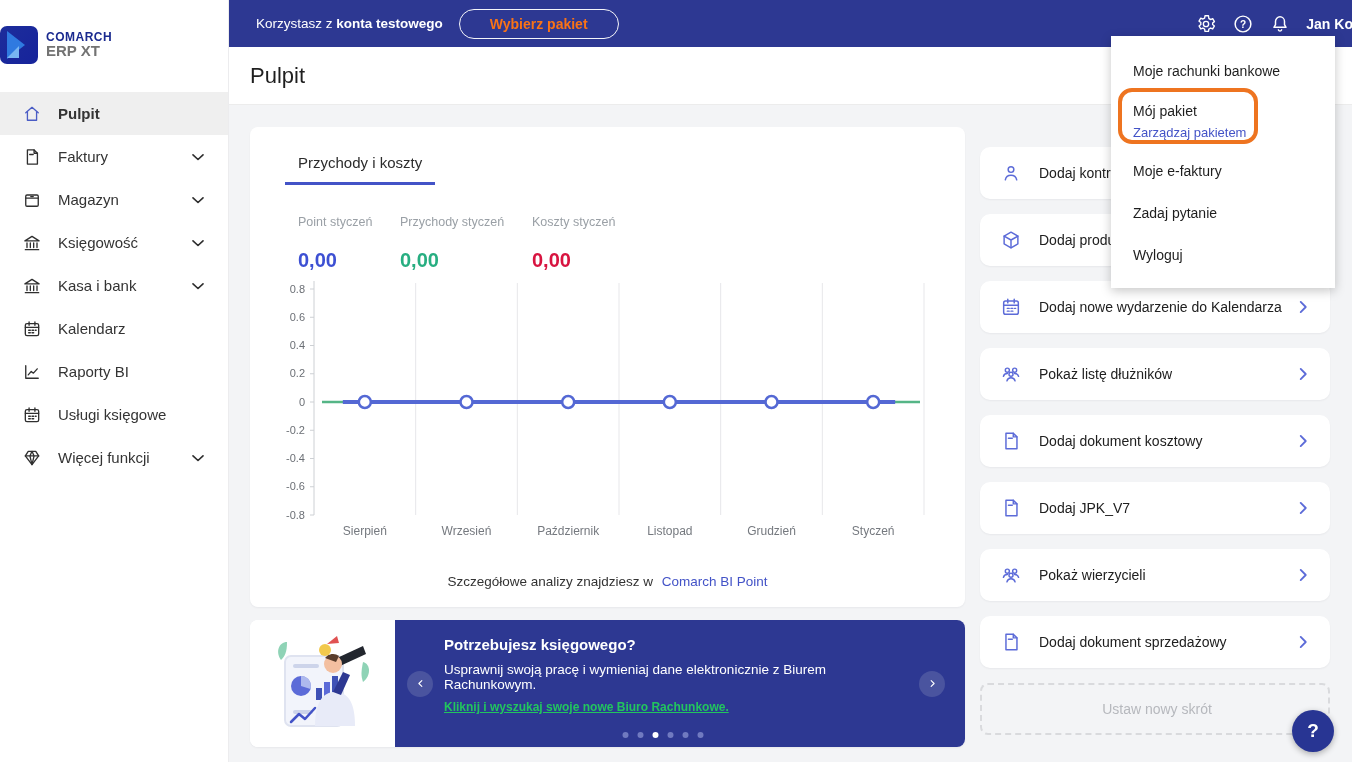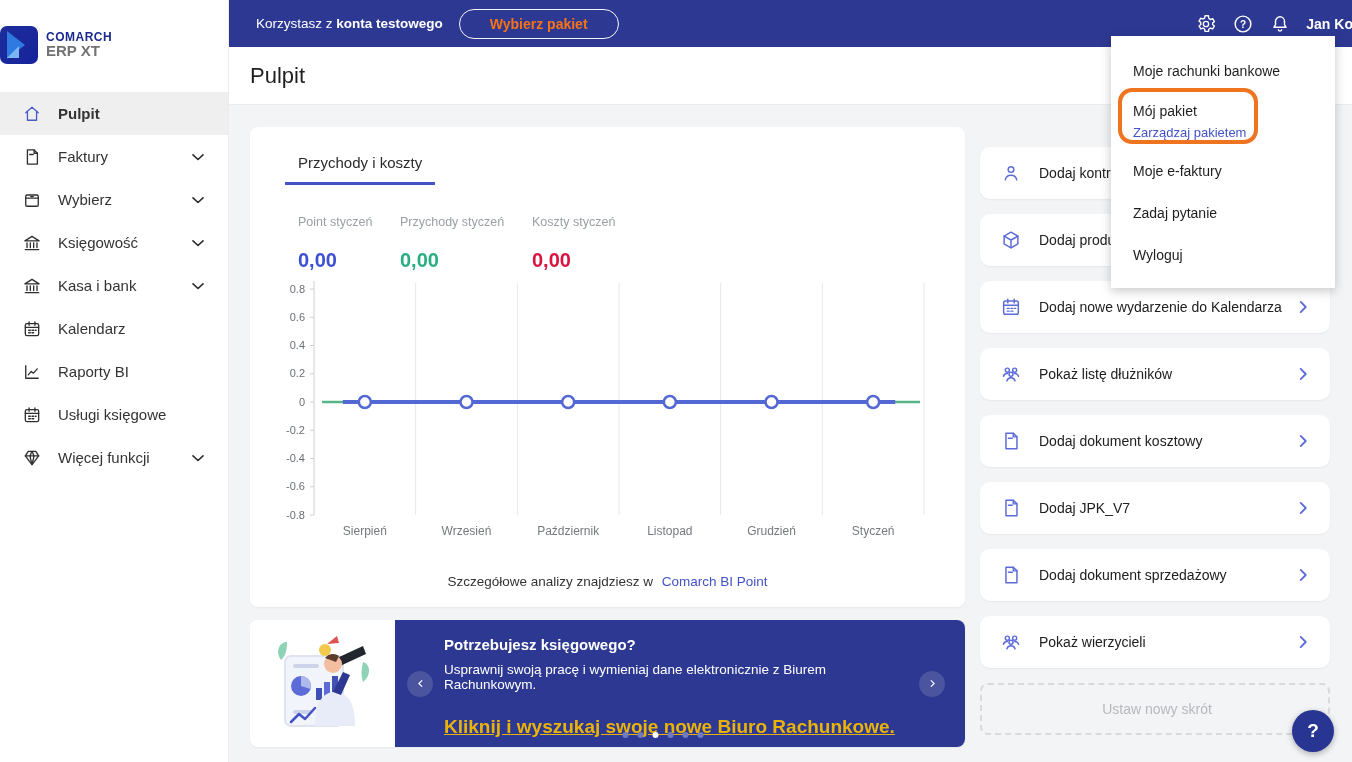--- a/index.html
+++ b/index.html
@@ -56,21 +56,21 @@
   .chart-footer{position:absolute;left:0;bottom:18px;width:100%;text-align:center;font-size:13.5px;color:#333;}
   .chart-footer a{color:#4353c7;text-decoration:none;margin-left:5px;cursor:pointer;}
 
   
   .banner{position:absolute;left:24px;top:620px;width:715px;height:127px;border-radius:8px;overflow:hidden;display:flex;background:#fff;box-shadow:0 1px 2px rgba(20,20,43,.05);}
   .banner-left{width:145px;background:#fff;display:flex;align-items:center;justify-content:center;}
   .banner-right{flex:1;background:#2d3892;position:relative;color:#fff;}
   .banner-copy{position:absolute;left:49px;top:16px;right:60px;}
   .banner-title{font-size:15px;font-weight:700;}
   .banner-line{font-size:13.5px;margin-top:9px;}
-  .banner-link{display:inline-block;font-size:19px;font-weight:700;text-decoration:underline;color:#eab308;margin-top:24px;cursor:pointer;}
+  .banner-link{display:inline-block;font-size:12px;font-weight:700;text-decoration:underline;color:#22c55e;margin-top:8px;cursor:pointer;}
   .car-arrow{position:absolute;top:50%;margin-top:-13px;width:26px;height:26px;border-radius:50%;background:#4a549f;border:none;color:#fff;cursor:pointer;display:flex;align-items:center;justify-content:center;padding:0;}
   .car-arrow.left{left:12px;}
   .car-arrow.right{right:20px;}
   .car-arrow .ic{width:13px;height:13px;}
   .dots{position:absolute;left:47%;bottom:9px;transform:translateX(-50%);display:flex;gap:9px;}
   .dot{width:6px;height:6px;border-radius:50%;background:#707ac0;cursor:pointer;}
   .dot.active{background:#ffffff;}
 
   
   .shortcuts{position:absolute;left:754px;top:147px;width:350px;}
@@ -133,21 +133,21 @@
           </span>
         </div>
         <div class="side-item">
           <span class="ic">
             <svg viewBox="0 0 24 24">
               <rect x="4.5" y="6" width="15" height="13.5" rx="1.5"></rect>
               <path d="M4.5 9.8h15"></path>
               <path d="M10.5 7.9h3"></path>
             </svg>
           </span>
-          <span class="side-label">Wybierz</span>
+          <span class="side-label">Magazyn</span>
           <span class="ic side-chev">
             <svg viewBox="0 0 24 24" style="stroke-width:2">
               <path d="M6 9.5l6 5.5 6-5.5"></path>
             </svg>
           </span>
         </div>
         <div class="side-item">
           <span class="ic">
             <svg viewBox="0 0 24 24">
               <path d="M3.5 9.5 12 4l8.5 5.5Z"></path>
@@ -468,48 +468,48 @@
           <span class="s-text">Dodaj JPK_V7</span>
           <span class="ic s-chev">
             <svg viewBox="0 0 24 24" style="stroke-width:2">
               <path d="M9.5 6.5 15 12l-5.5 5.5"></path>
             </svg>
           </span>
         </div>
         <div class="scard">
           <span class="ic">
             <svg viewBox="0 0 24 24">
-              <path d="M6.5 3.5h8l4 4v13h-12Z"></path>
-              <path d="M14.5 3.5v4h4"></path>
-              <path d="M9.2 9h4.2"></path>
-            </svg>
-          </span>
-          <span class="s-text">Dodaj dokument sprzedażowy</span>
-          <span class="ic s-chev">
-            <svg viewBox="0 0 24 24" style="stroke-width:2">
-              <path d="M9.5 6.5 15 12l-5.5 5.5"></path>
-            </svg>
-          </span>
-        </div>
-        <div class="scard">
-          <span class="ic">
-            <svg viewBox="0 0 24 24">
               <circle cx="8" cy="7.8" r="2.2"></circle>
               <circle cx="16" cy="7.8" r="2.2"></circle>
               <circle cx="12" cy="12.3" r="2.2"></circle>
               <path d="M3.8 14.5c.5-2 1.9-3 4.2-3M20.2 14.5c-.5-2-1.9-3-4.2-3M7.6 19.5c.5-2.2 2.1-3.4 4.4-3.4s3.9 1.2 4.4 3.4"></path>
             </svg>
           </span>
           <span class="s-text">Pokaż wierzycieli</span>
           <span class="ic s-chev">
             <svg viewBox="0 0 24 24" style="stroke-width:2">
               <path d="M9.5 6.5 15 12l-5.5 5.5"></path>
             </svg>
           </span>
         </div>
+        <div class="scard">
+          <span class="ic">
+            <svg viewBox="0 0 24 24">
+              <path d="M6.5 3.5h8l4 4v13h-12Z"></path>
+              <path d="M14.5 3.5v4h4"></path>
+              <path d="M9.2 9h4.2"></path>
+            </svg>
+          </span>
+          <span class="s-text">Dodaj dokument sprzedażowy</span>
+          <span class="ic s-chev">
+            <svg viewBox="0 0 24 24" style="stroke-width:2">
+              <path d="M9.5 6.5 15 12l-5.5 5.5"></path>
+            </svg>
+          </span>
+        </div>
         <div class="scard placeholder">
           <span class="s-text">Ustaw nowy skrót</span>
         </div>
       </div>
 
     <div class="dropdown">
       <div class="highlight-ring"></div>
     <div class="menu-item">
           <span>Moje rachunki bankowe</span>
         </div>

